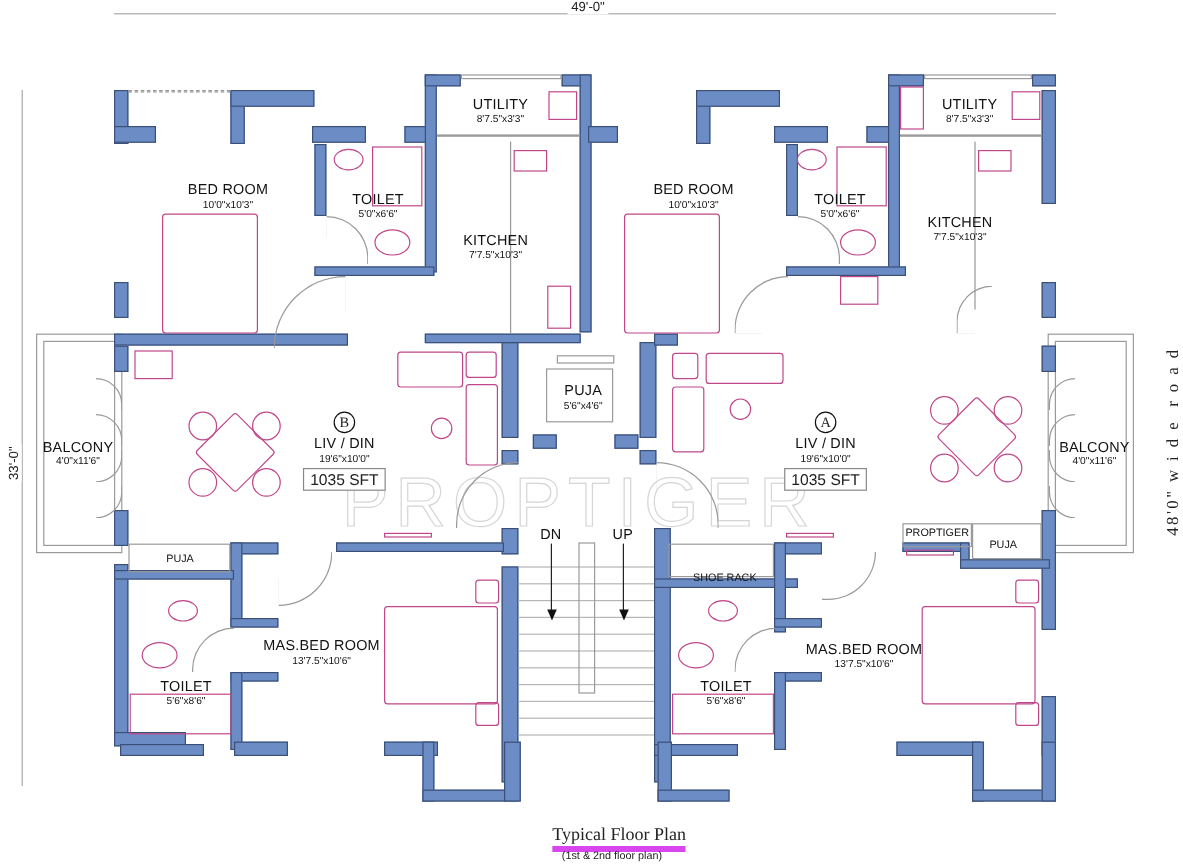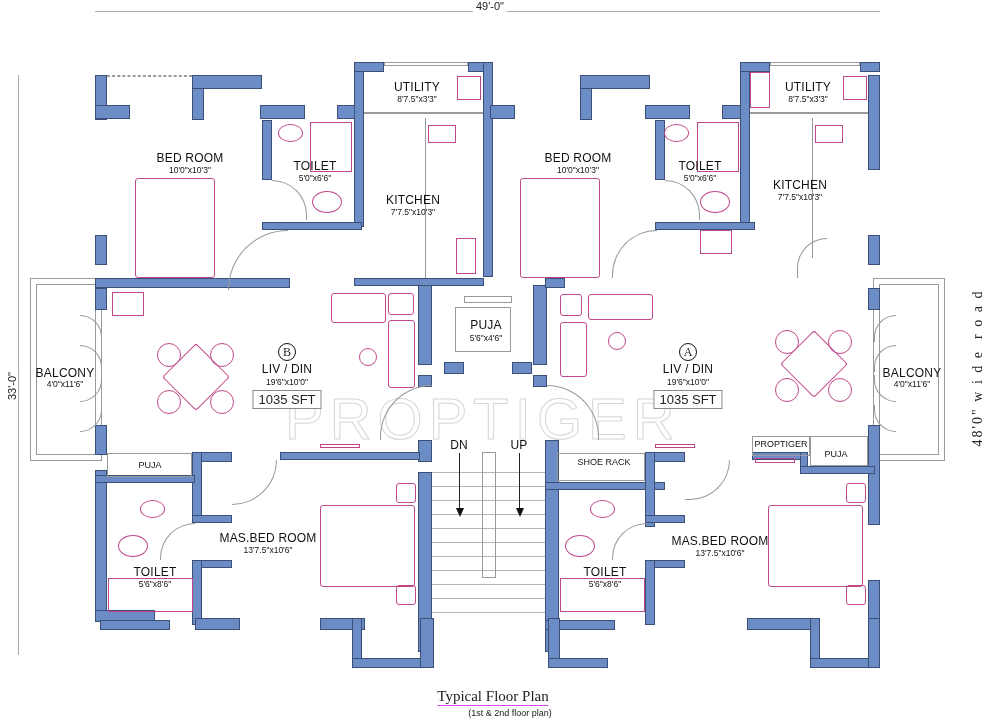--- a/index.html
+++ b/index.html
@@ -255,23 +255,23 @@
 <div class="lbl room-name" style="left:800px;top:178px;">KITCHEN</div>
 <div class="lbl room-dim" style="left:800px;top:192px;">7'7.5"x10'3"</div>
 <div class="lbl room-name" style="left:912px;top:366px;">BALCONY</div>
 <div class="lbl room-dim" style="left:912px;top:379px;">4'0"x11'6"</div>
 <div class="unit" style="left:688px;top:343px;">A</div>
 <div class="lbl room-name" style="left:688px;top:362px;">LIV / DIN</div>
 <div class="lbl room-dim" style="left:688px;top:377px;">19'6"x10'0"</div>
 <div class="sft" style="left:688px;top:390px;">1035 SFT</div>
 <div class="lbl small-name" style="left:781px;top:439px;">PROPTIGER</div>
 <div class="lbl small-name" style="left:836px;top:449px;">PUJA</div>
-<div class="lbl small-name" style="left:604px;top:457px;">SHOE RACK</div>
+<div class="lbl small-name" style="left:604px;top:476px;">SHOE RACK</div>
 <div class="lbl room-name" style="left:720px;top:534px;">MAS.BED ROOM</div>
 <div class="lbl room-dim" style="left:720px;top:548px;">13'7.5"x10'6"</div>
 <div class="lbl room-name" style="left:605px;top:565px;">TOILET</div>
 <div class="lbl room-dim" style="left:605px;top:579px;">5'6"x8'6"</div>
 
 <div class="lbl room-name" style="left:486px;top:318px;">PUJA</div>
 <div class="lbl room-dim" style="left:486px;top:333px;">5'6"x4'6"</div>
 
-<div class="lbl" style="left:493px;top:688px;font-family:'Liberation Serif',serif;font-size:15px;border-bottom:1px solid #d946ef;">Typical Floor Plan</div>
+<div class="lbl" style="left:516px;top:688px;font-family:'Liberation Serif',serif;font-size:15px;border-bottom:5px solid #d946ef;">Typical Floor Plan</div>
 <div class="lbl" style="left:510px;top:708px;font-size:9px;">(1st &amp; 2nd floor plan)</div>
 
 </body></html>

